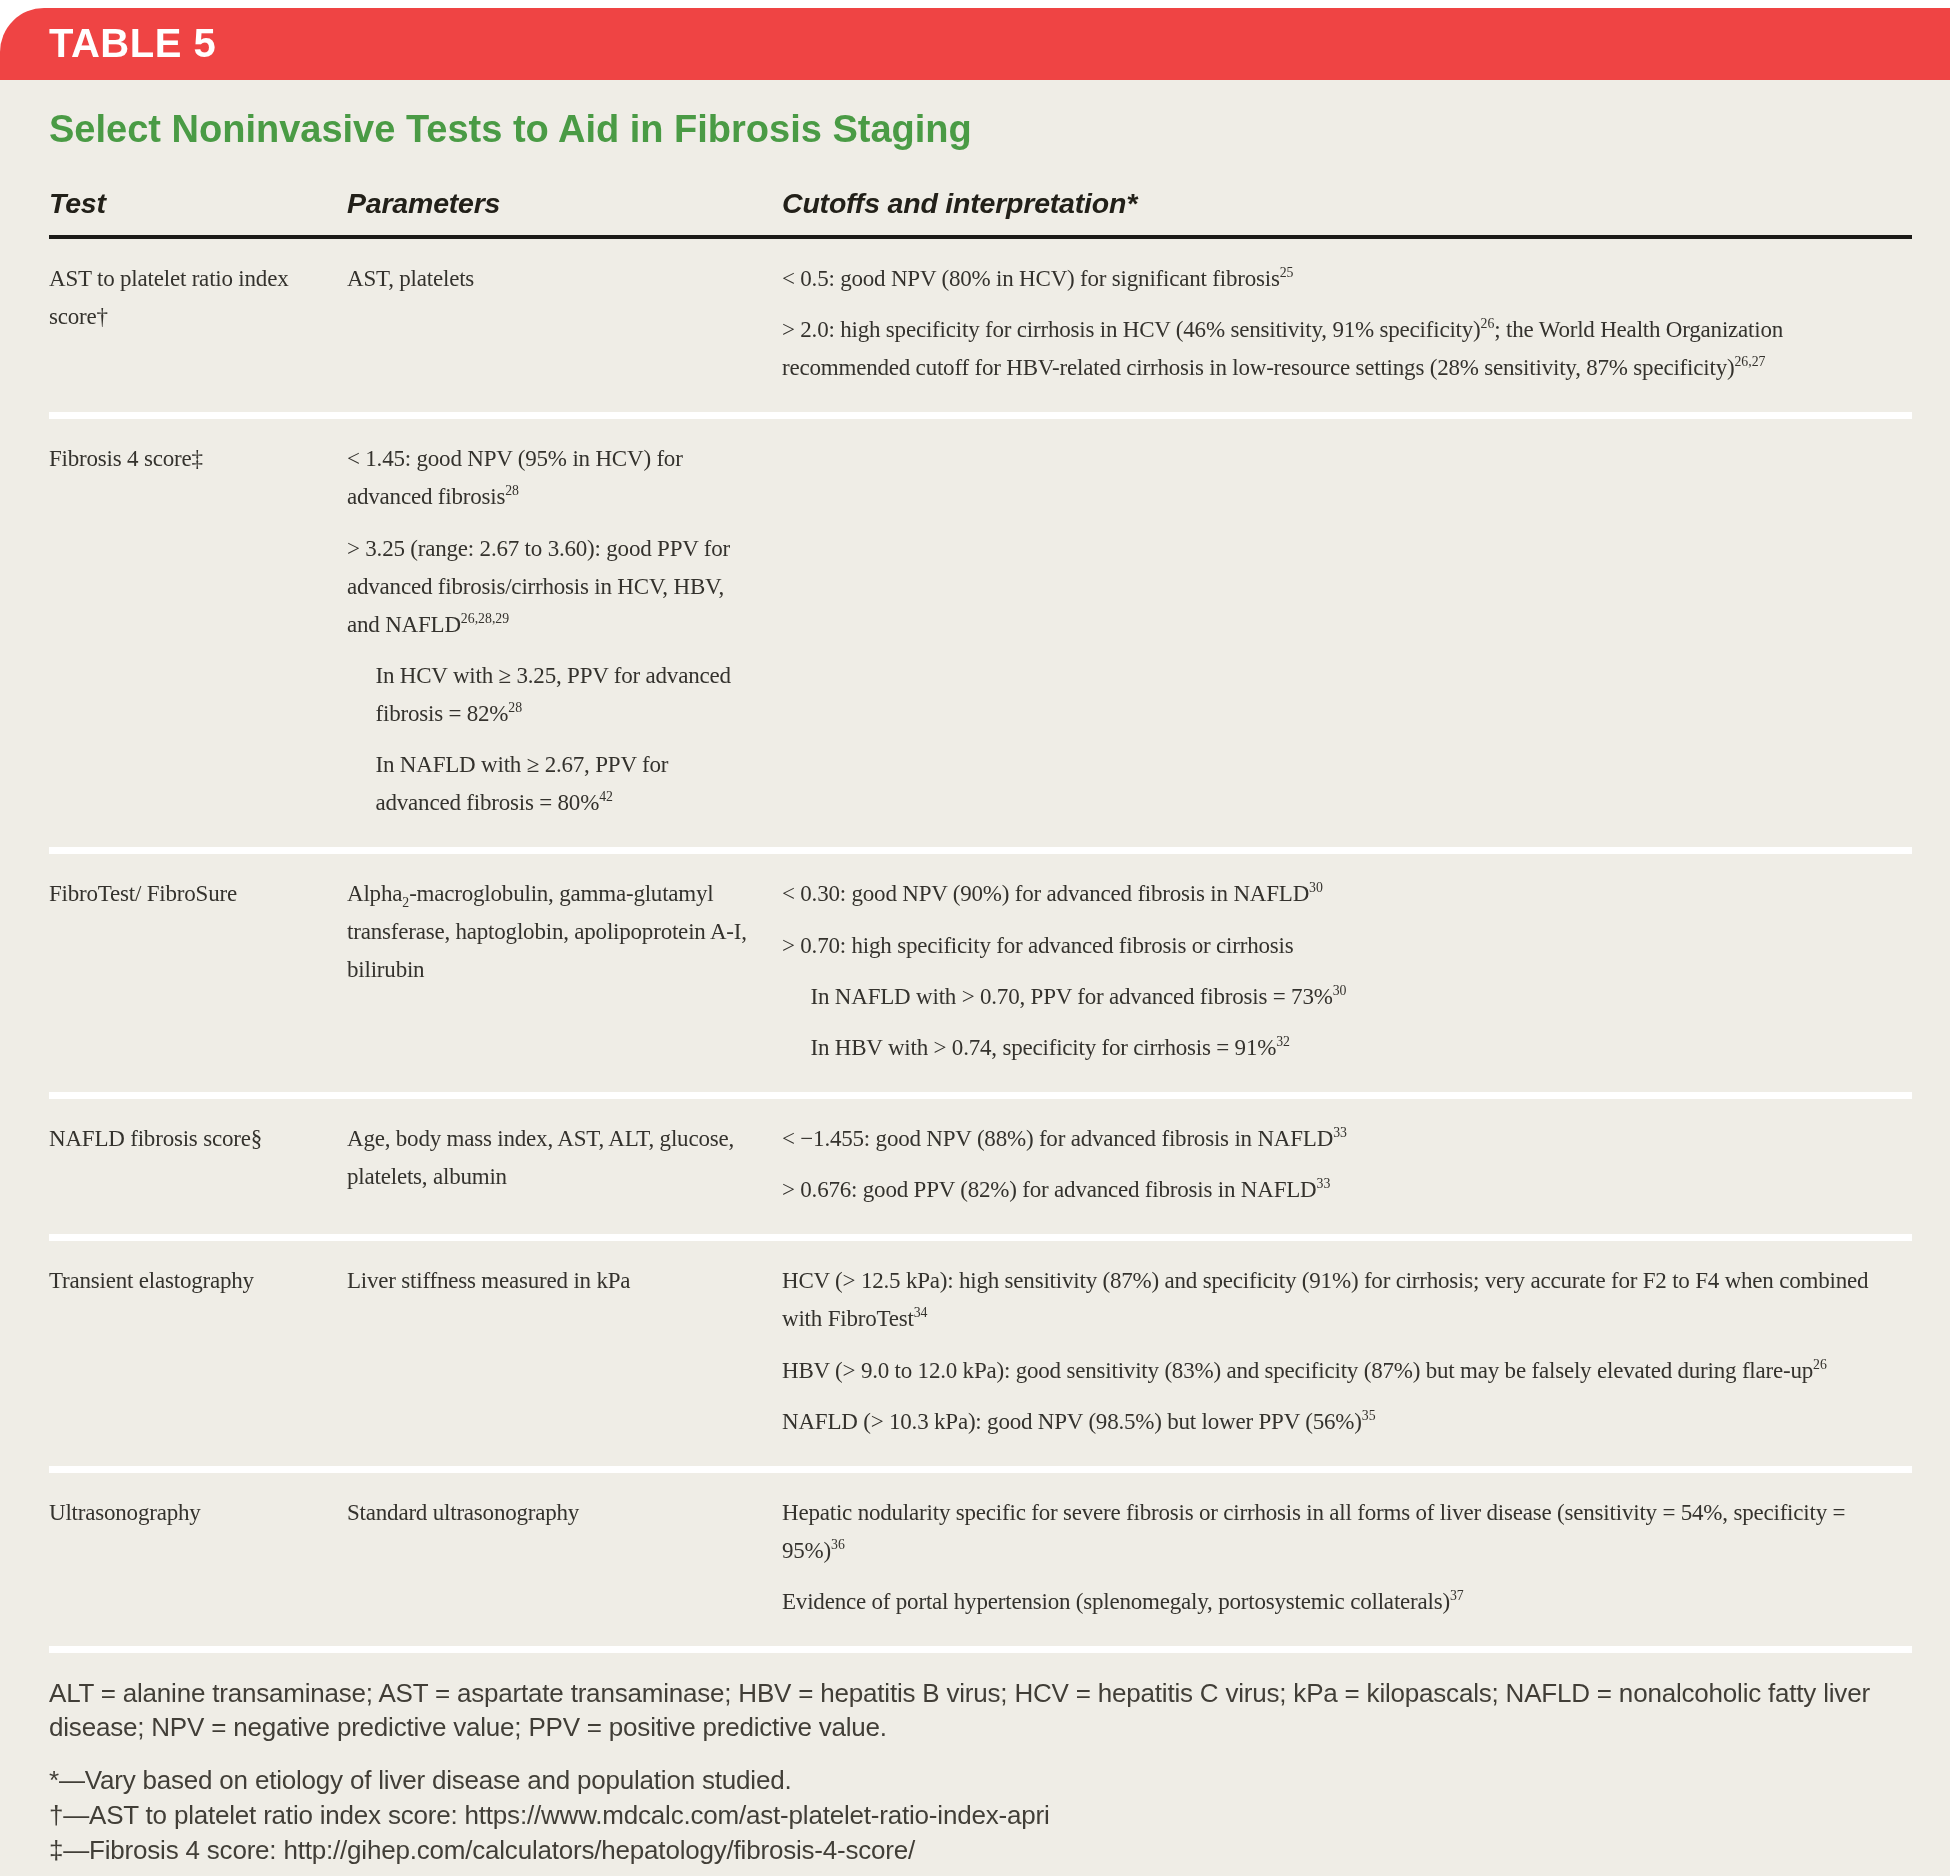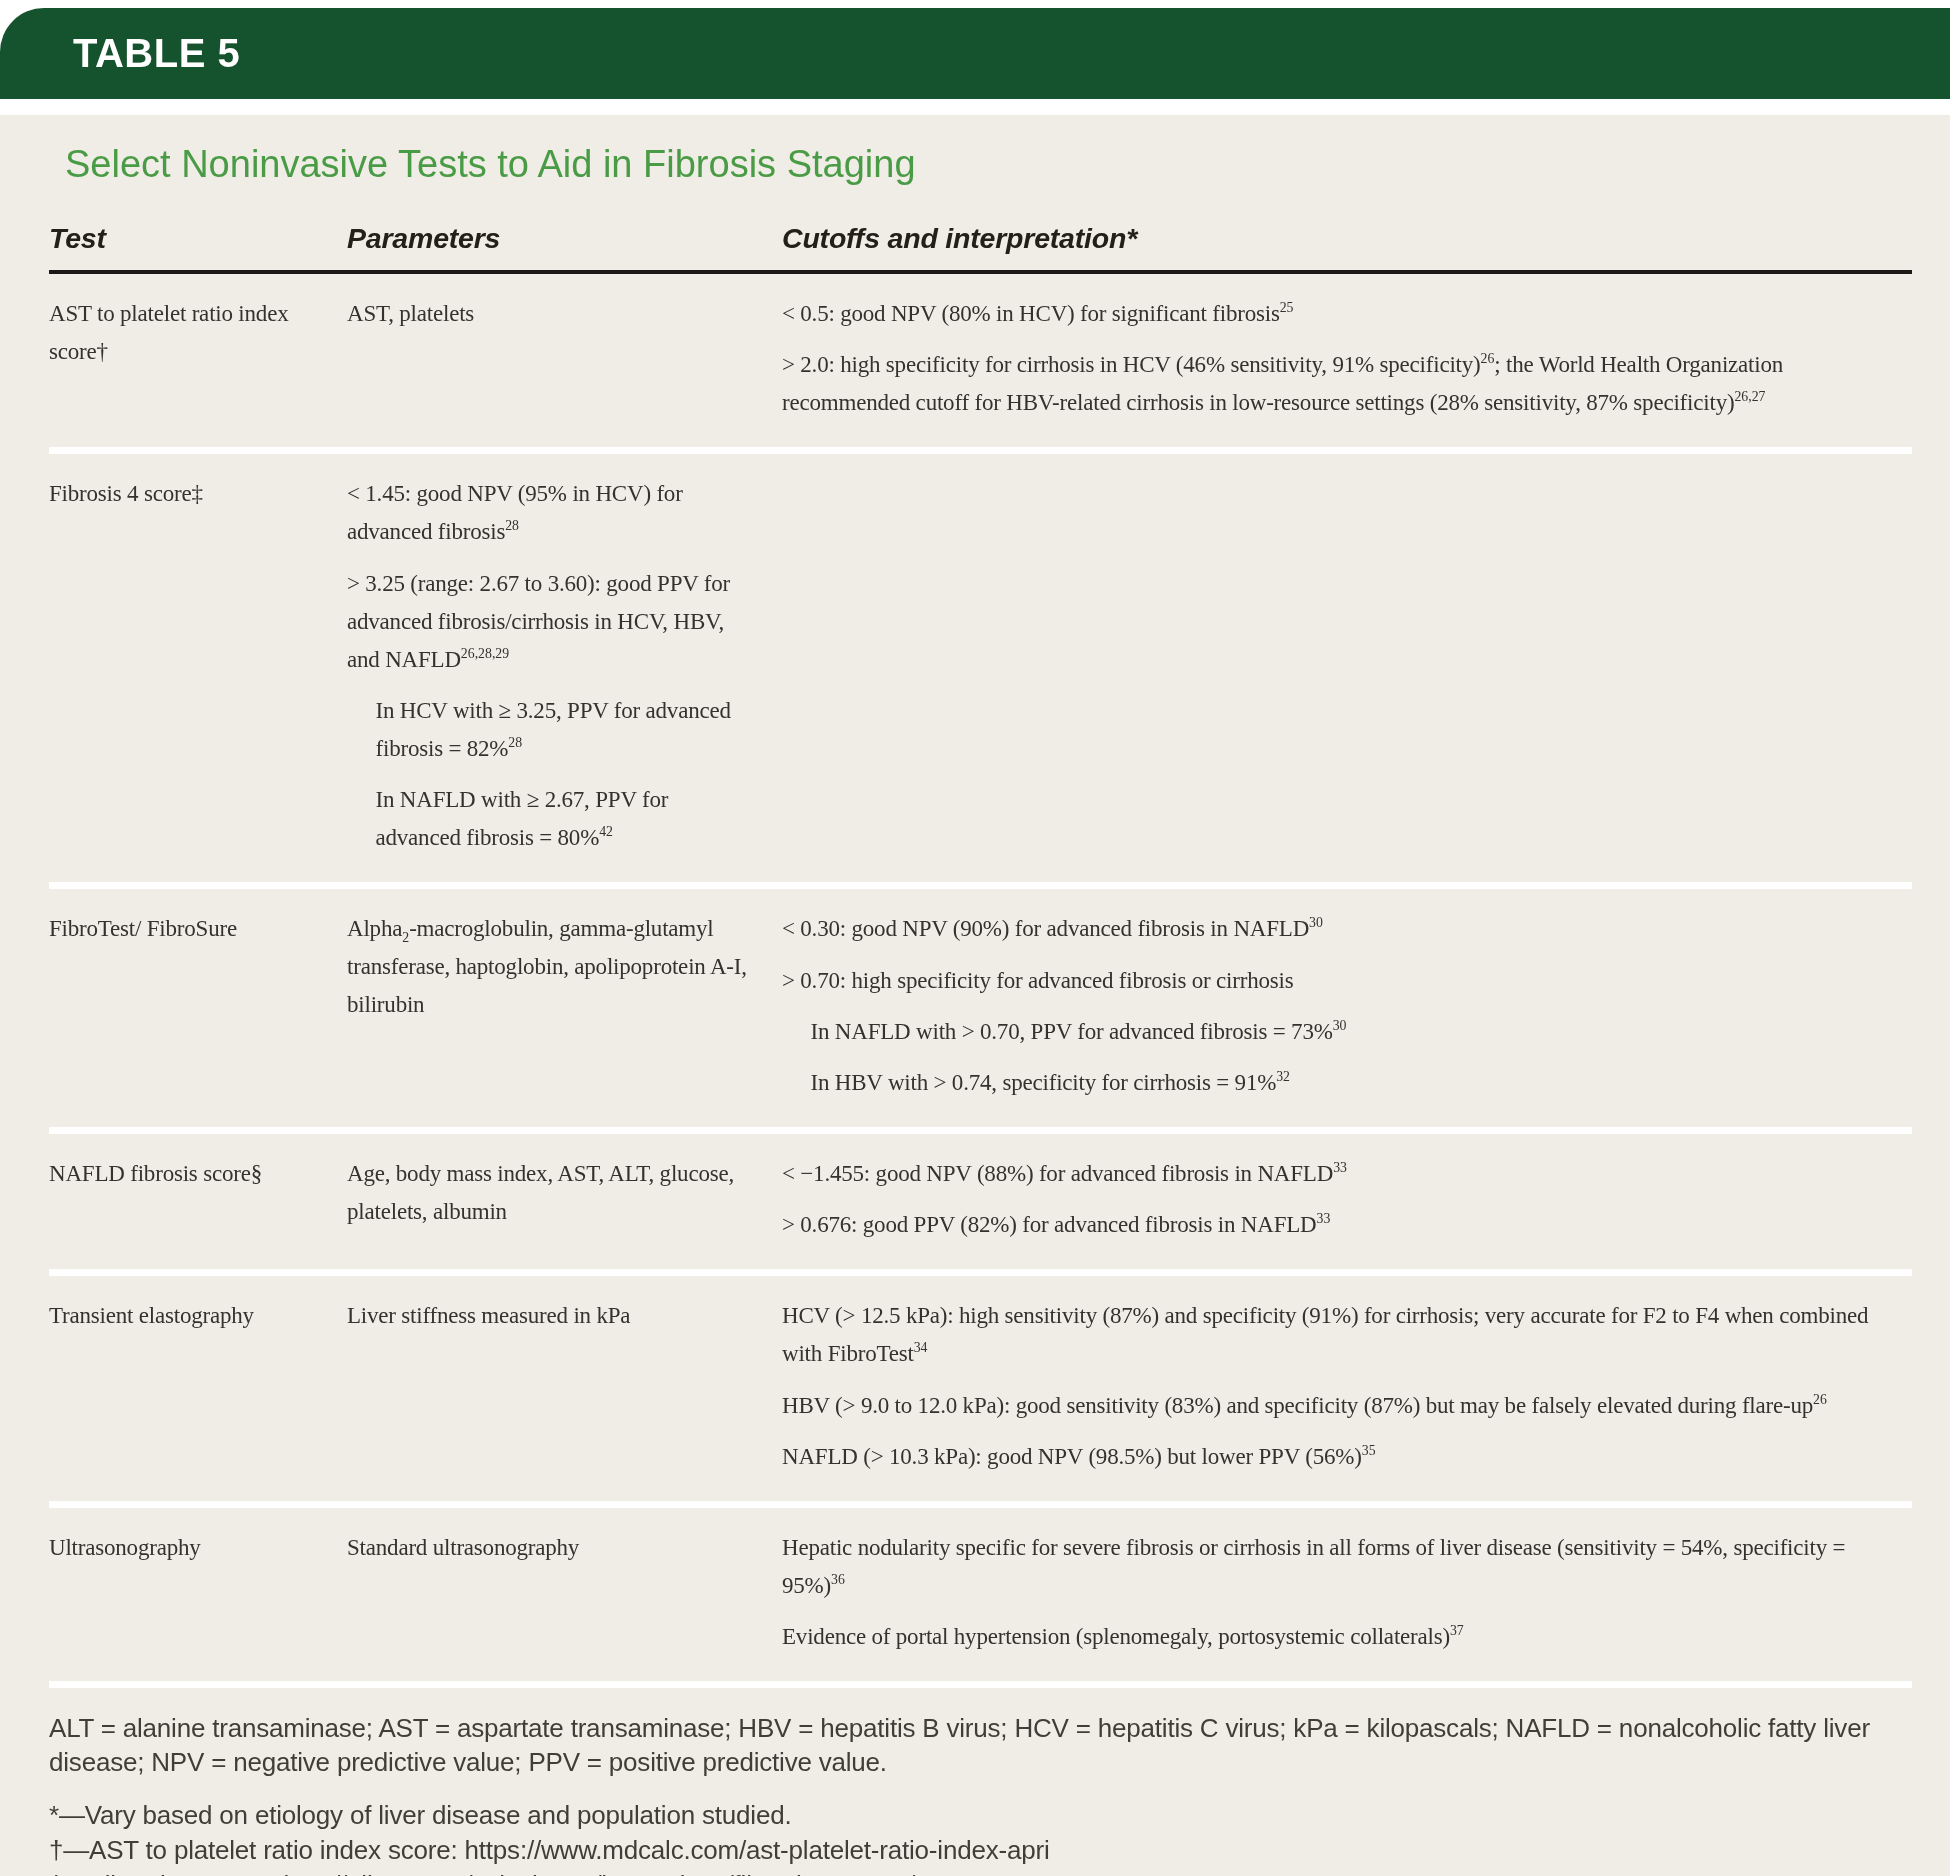--- a/index.html
+++ b/index.html
@@ -9,47 +9,46 @@
     min-height: 1877px;
     background: #ffffff;
     font-family: "Liberation Sans", sans-serif;
     color: #34322d;
     letter-spacing: -0.2px;
   }
   .page { position: relative; width: 1951px; min-height: 1877px; }
 
   .topbar {
     margin-top: 7.6px;
-    height: 91px;
-    background: #14532d;
+    height: 72px;
+    background: #ef4444;
     border-top-left-radius: 44px;
     display: flex;
     align-items: center;
-    padding-left: 24px;
   }
   .topbar-title {
     color: #ffffff;
     font-size: 40px;
     font-weight: bold;
     letter-spacing: 0.5px;
     padding-left: 49px;
   }
 
   .content {
     background: #efede6;
     min-height: 1778px;
     padding-bottom: 28.5px;
   }
 
   .title {
-    margin: 16px;
+    margin: 0;
     padding: 28.5px 49px 0 49px;
     color: #4a9b45;
     font-size: 38px;
-    font-weight: normal;
+    font-weight: bold;
     letter-spacing: 0px;
   }
 
   .ttable { margin: 0 39px 0 49px; }
 
   .thead {
     display: grid;
     grid-template-columns: 298px 435px auto;
     margin-top: 36px;
     padding-bottom: 15px;

